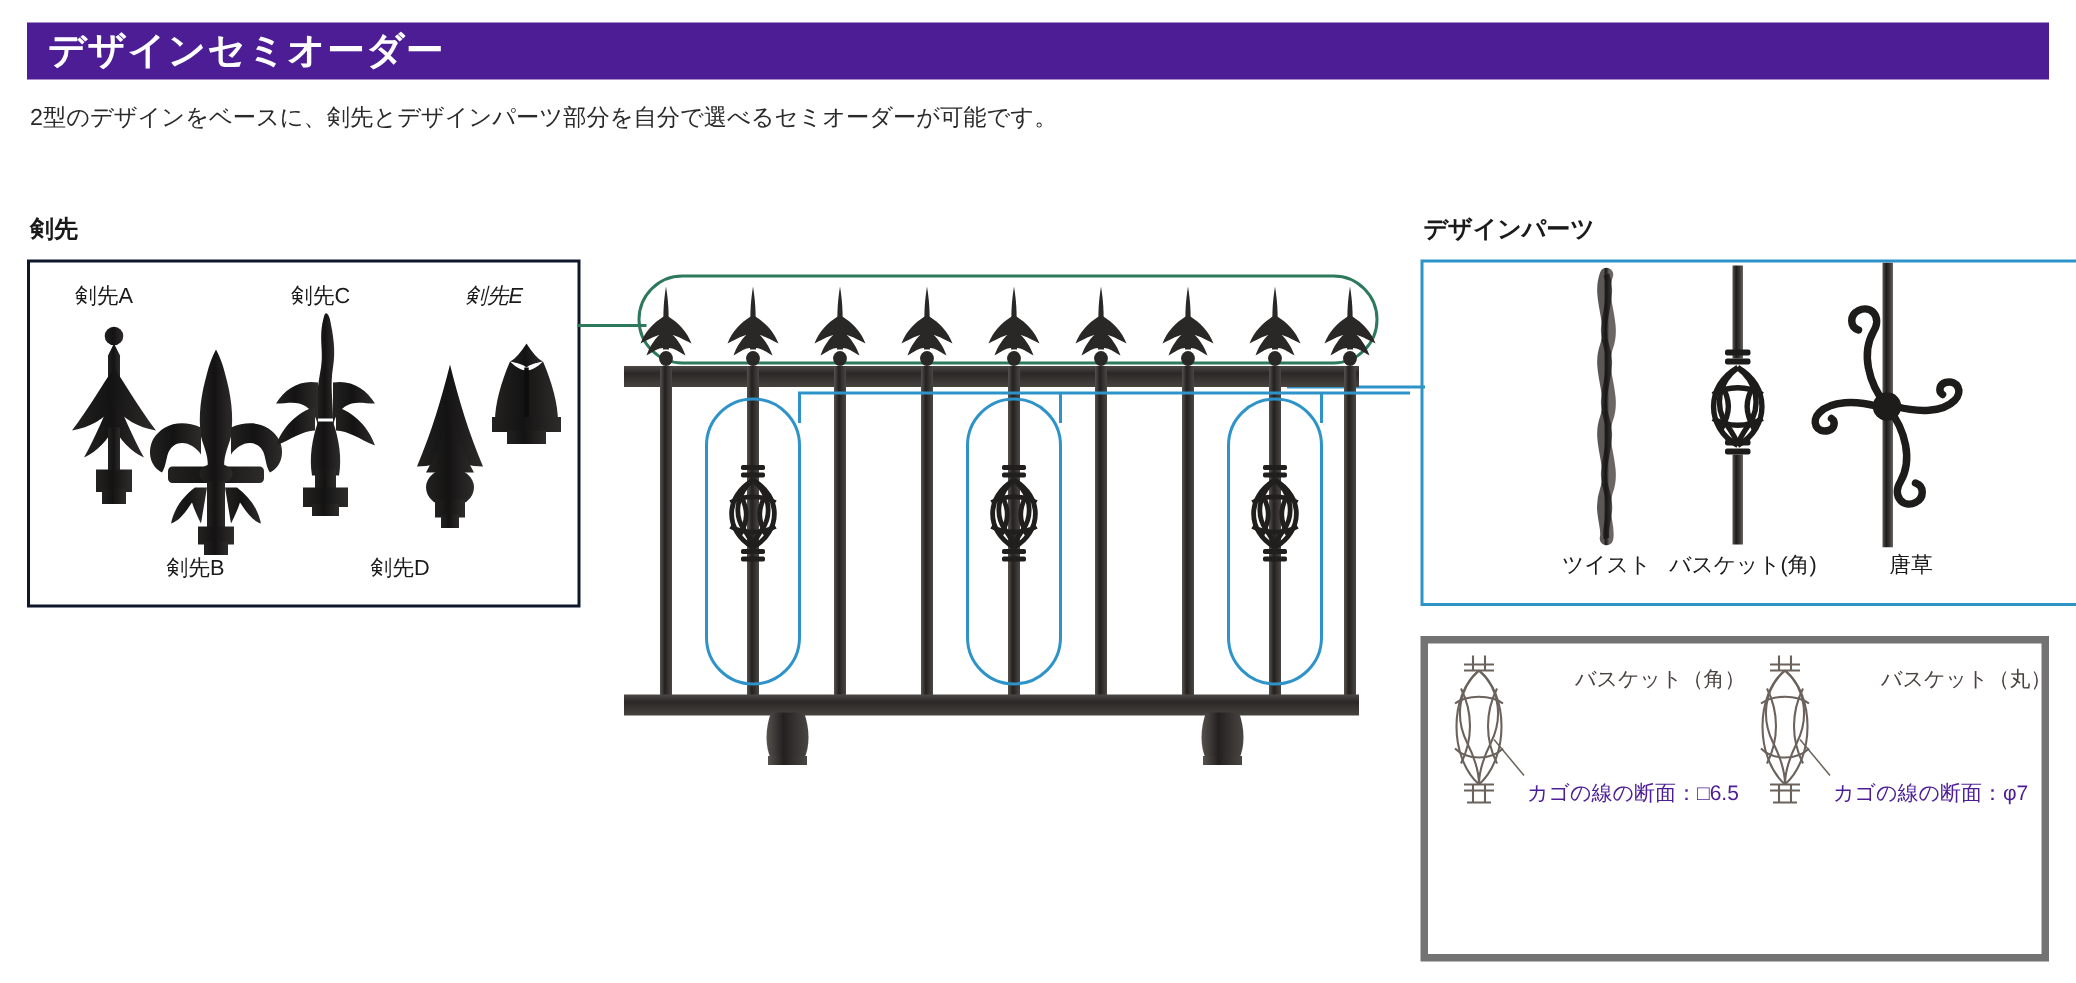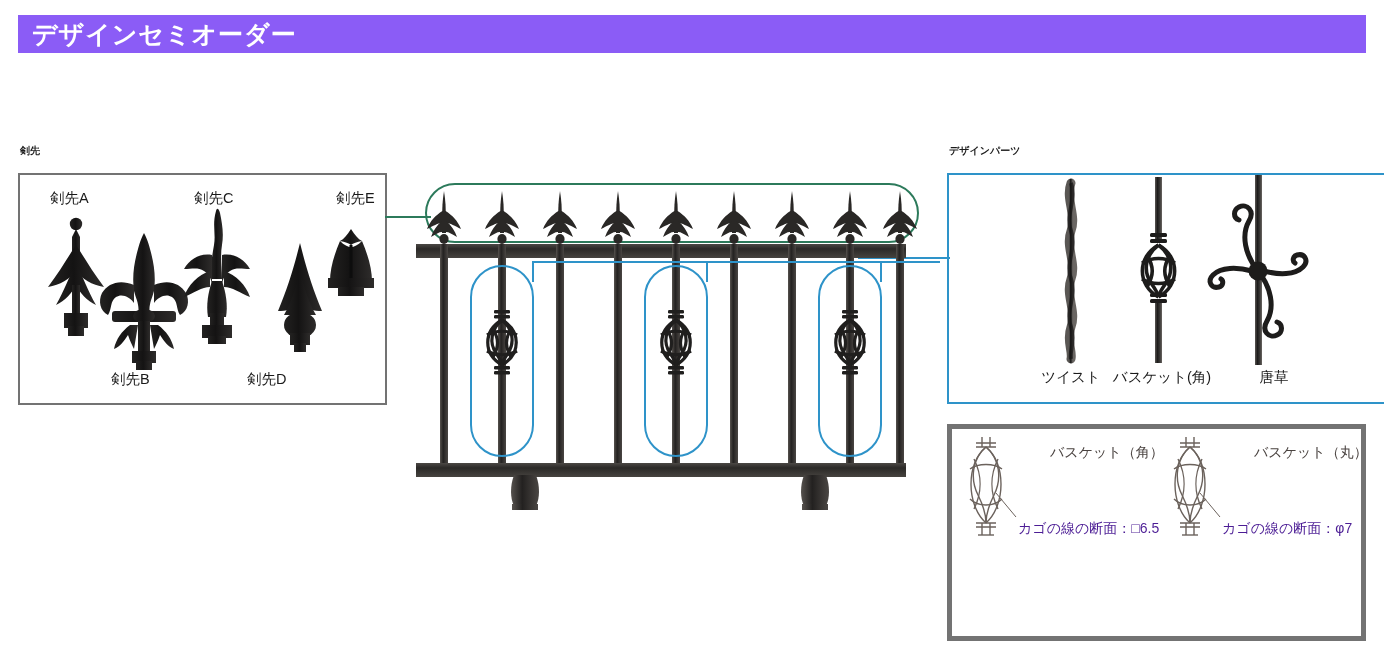--- a/index.html
+++ b/index.html
@@ -14,21 +14,21 @@
     height: 655px;
     overflow: hidden;
     background: #ffffff;
   }
 
   
   #header-bar {
     position: absolute;
     left: 18px; top: 15px;
     width: 1348px; height: 38px;
-    background: #8b5cf6;
+    background: #4c1d95;
     display: flex; align-items: center;
   }
   #header-title {
     color: #ffffff;
     font-size: 25px;
     font-weight: 700;
     letter-spacing: 1px;
     padding-left: 14px;
     line-height: 1;
   }
@@ -41,34 +41,34 @@
     color: #2a2a2a;
     font-size: 15.5px;
     line-height: 25px;
   }
   #intro .line { white-space: nowrap; }
   #intro .small-note { font-size: 13.5px; font-weight: 700; }
 
   
   .section-caption {
     position: absolute;
-    font-size: 10px;
+    font-size: 16px;
     font-weight: 700;
     color: #1a1a1a;
     line-height: 1;
   }
   #caption-kensaki { left: 20px; top: 146px; }
   #caption-parts   { left: 949px; top: 146px; }
 
   
   #kensaki-box {
     position: absolute;
     left: 18px; top: 173px;
     width: 369px; height: 232px;
-    border: 2px solid #737373;
+    border: 2px solid #0f172a;
     background: #ffffff;
   }
   #parts-box {
     position: absolute;
     left: 947px; top: 173px;
     width: 447px; height: 231px;
     border: 2px solid #2e93c9;
     background: #ffffff;
   }
   #notes-box {
@@ -135,29 +135,30 @@
 </head>
 <body>
 
 <div id="page">
 
   <div id="header-bar">
     <div id="header-title">デザインセミオーダー</div>
   </div>
 
   <div id="intro">
+    <div class="line">2型のデザインをベースに、剣先とデザインパーツ部分を自分で選べるセミオーダーが可能です。</div>
   </div>
 
   <div class="section-caption" id="caption-kensaki">剣先</div>
 
   <div id="kensaki-box">
 
     <div class="kensaki-label" style="left:30px; top:16px;">剣先A</div>
     <div class="kensaki-label" style="left:174px; top:16px;">剣先C</div>
-    <div class="kensaki-label" style="left:316px; top:16px;">剣先E</div>
+    <div class="kensaki-label" style="left:290px; top:16px;font-style:italic;">剣先E</div>
 
     <div class="kensaki-label" style="left:91px; top:197px;">剣先B</div>
     <div class="kensaki-label" style="left:227px; top:197px;">剣先D</div>
 
     <svg style="position:absolute; left:0; top:0;" width="365" height="228" viewBox="0 0 365 228">
       <defs>
         <linearGradient id="ironGrad" x1="0" y1="0" x2="1" y2="0">
           <stop offset="0%" stop-color="#232221"></stop>
           <stop offset="45%" stop-color="#141313"></stop>
           <stop offset="100%" stop-color="#2e2c2b"></stop>

